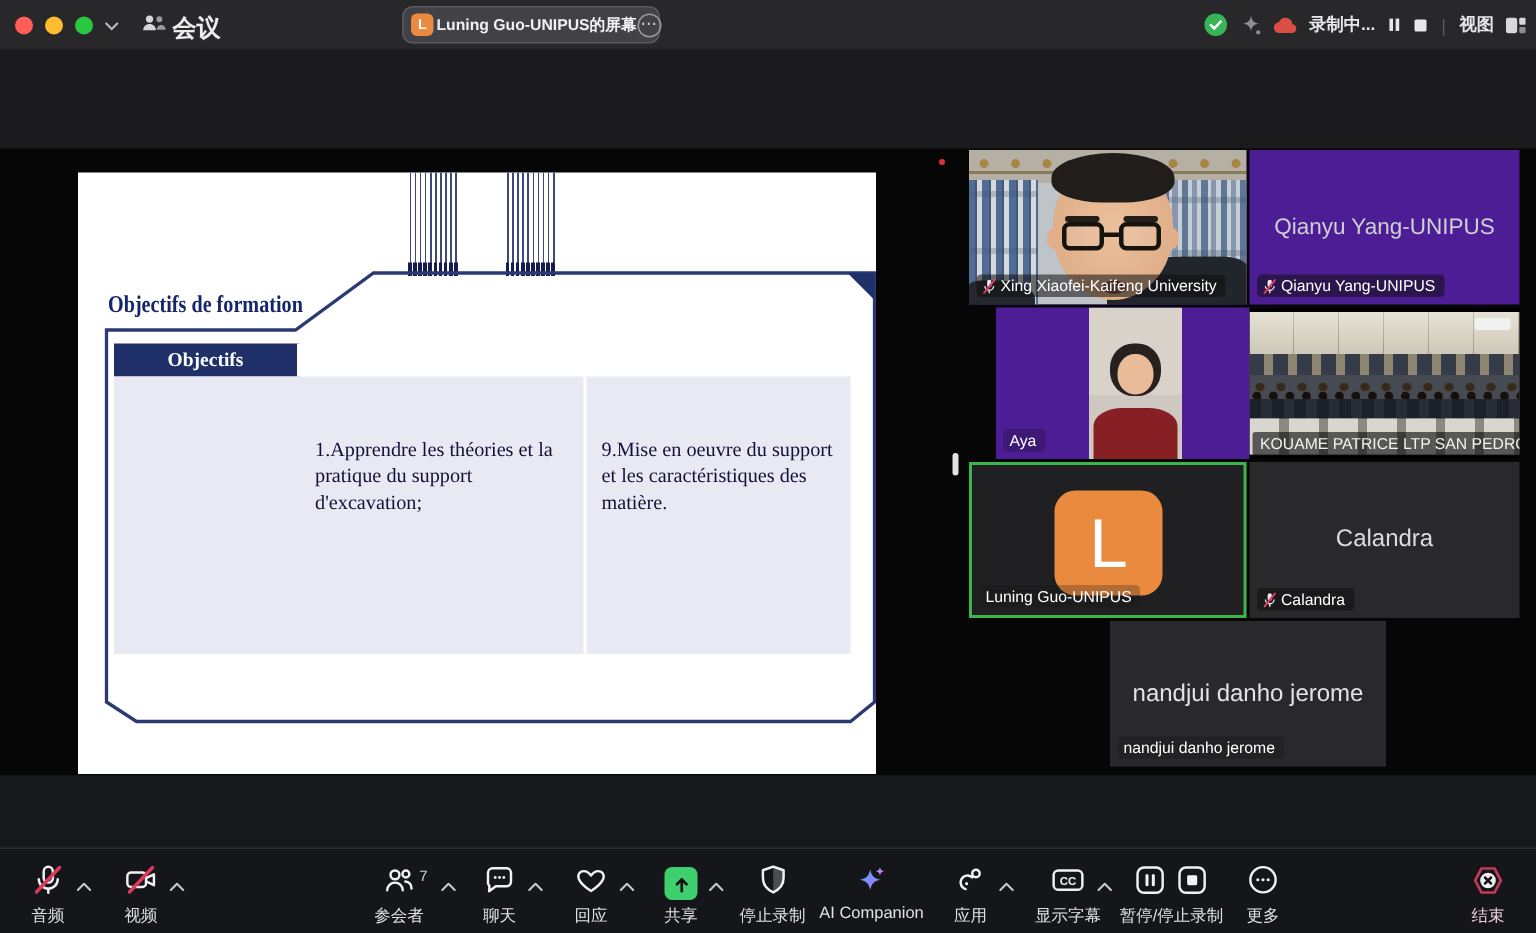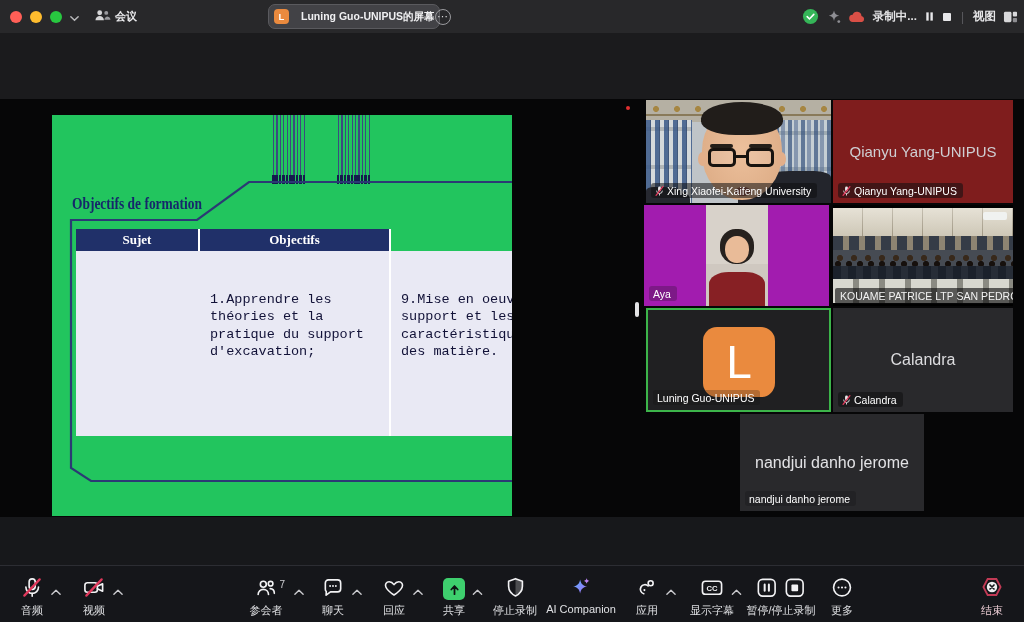--- a/index.html
+++ b/index.html
@@ -4,62 +4,62 @@
 <style>
 *{margin:0;padding:0;box-sizing:border-box}
 html,body{width:1024px;height:622px;overflow:hidden;background:#1b1b1d;font-family:"Liberation Sans",sans-serif}
 .app{position:relative;width:1024px;height:622px;background:#1b1b1d}
 
 .titlebar{position:absolute;left:0;top:0;width:1024px;height:33px;background:#28282a;display:flex;align-items:center}
 .traffic{position:absolute;left:10px;top:11px;display:flex;gap:8px}
 .tl{width:12px;height:12px;border-radius:50%}
 .tb-chev{position:absolute;left:69px;top:10px;color:#b8b8ba}
 .tb-people{position:absolute;left:94px;top:8px}
-.tb-meeting{position:absolute;left:115px;top:9px;font-size:11px;color:#ececee;font-weight:bold}
+.tb-meeting{position:absolute;left:115px;top:9px;font-size:16px;color:#ececee;font-weight:bold}
 .tab{position:absolute;left:268px;top:4px;width:172px;height:25px;background:#424246;border:1px solid #5a5a5e;border-radius:7px;display:flex;align-items:center;padding:0 5px}
 .tab-av{flex:0 0 15px;width:15px;height:15px;border-radius:4px;background:#ea8a3e;color:#fff;font-size:9.5px;font-weight:bold;display:flex;align-items:center;justify-content:center}
-.tab-title{font-size:10.5px;color:#f0f0f2;margin-left:12px;white-space:nowrap;font-weight:bold}
+.tab-title{font-size:10.5px;color:#f0f0f2;margin-left:2px;white-space:nowrap;font-weight:bold}
 .tab-more{margin-left:auto;flex:0 0 16px;width:16px;height:16px;border:1px solid #9a9a9e;border-radius:50%;color:#d8d8da;font-size:11px;line-height:1;display:flex;align-items:center;justify-content:center}
 .tbr{position:absolute;right:6px;top:0;height:33px;display:flex;align-items:center;gap:7px}
 .tbr .txt{font-size:11.5px;color:#e6e6e8;font-weight:bold}
 .tbr .divd{color:#5a5a5e;font-size:12px;margin:0 2px}
 
 .stage{position:absolute;left:0;top:99px;width:1024px;height:418px;background:#060607}
 .midstrip{position:absolute;left:0;top:517px;width:1024px;height:48px;background:#17181b}
 
-.slide{position:absolute;left:52px;top:16px;width:460px;height:401px;background:#22c55e;overflow:hidden}
+.slide{position:absolute;left:52px;top:16px;width:532px;height:401px;background:#ffffff;overflow:hidden}
 .wires{position:absolute;top:0;height:62px;background:repeating-linear-gradient(90deg,#3c4a80 0 1.1px,transparent 1.1px 3.4px)}
 .wires.g1{left:221px;width:33px}
 .wires.g2{left:286px;width:33px}
 .wireblocks{position:absolute;top:60px;height:9px;background:repeating-linear-gradient(90deg,#141b4d 0 2.5px,transparent 2.5px 3.4px)}
 .wireblocks.g1{left:220px;width:34px}
 .wireblocks.g2{left:285px;width:34px}
 .s-title{position:absolute;left:20px;top:80px;font-family:"Liberation Serif",serif;font-weight:bold;font-size:16px;color:#16266b;transform:scaleX(.84);transform-origin:left center;white-space:nowrap}
 .s-table{position:absolute;left:24px;top:114px;width:491px}
 .s-head{display:flex;height:22px}
 .s-hcell{background:#203069;color:#fff;font-family:"Liberation Serif",serif;font-weight:bold;font-size:13px;text-align:center;line-height:22px}
 .s-hcell:nth-child(1){width:124px;border-right:2px solid #fff}
 .s-hcell:nth-child(2){width:191px;border-right:2px solid #fff}
 .s-hcell:nth-child(3){width:174px}
 .s-body{position:relative;height:185px;background:#e9e9f4}
 .s-col{position:absolute;top:0;bottom:0}
 .s-c1{left:0;width:124px;border-right:2px solid #fff}
 .s-c2{left:126px;width:189px;border-right:2px solid #fff}
 .s-c3{left:317px;width:174px}
 .s-subject{position:absolute;left:14px;top:70px;font-family:"Liberation Serif",serif;font-weight:bold;font-size:20px;line-height:1.18;color:#e23430}
-.s-cell p{font-family:Liberation Mono, monospace;font-size:13.5px;line-height:1.28;color:#121238;margin:0 0 9px 0}
+.s-cell p{font-family:Liberation Serif, serif;font-size:13.5px;line-height:1.28;color:#121238;margin:0 0 9px 0}
 .s-c2 .s-cell{position:absolute;left:8px;right:5px;top:40px}
 .s-c3 .s-cell{position:absolute;left:8px;right:4px;top:40px}
 .red-dot{position:absolute;left:626px;top:7px;width:4px;height:4px;border-radius:50%;background:#e03030}
 .handle{position:absolute;left:635px;top:203px;width:4px;height:15px;border-radius:2px;background:#e3e3e5}
 
-.tile{position:absolute;background:#7f1d1d;overflow:hidden}
+.tile{position:absolute;background:#4c1d95;overflow:hidden}
 .tile.t0{left:646px;top:1px;width:185px;height:103px}
 .tile.t1{left:833px;top:1px;width:180px;height:103px}
-.tile.t2{left:644px;top:106px;width:185px;height:101px;background:#a21caf}
+.tile.t2{left:664px;top:106px;width:185px;height:101px;background:#4c1d95}
 .tile.t3{left:833px;top:106px;width:180px;height:101px;background:#0a0a0b}
 .tile.t4{left:646px;top:209px;width:185px;height:104px;background:#202022;border:2px solid #3cb44a}
 .tile.t5{left:833px;top:209px;width:180px;height:104px;background:#29292c}
 .tile.t6{left:740px;top:315px;width:184px;height:97px;background:#29292c}
 .ctr-name{position:absolute;inset:0;display:flex;align-items:center;justify-content:center;color:#cfcfd3;font-size:15px}
 .t5 .ctr-name{font-size:16px;color:#dcdcdf}
 .t6 .ctr-name{font-size:16px;color:#e2e2e5}
 .nlabel{position:absolute;left:5px;bottom:5px;display:flex;align-items:center;gap:3px;background:rgba(14,14,16,.55);border-radius:3px;padding:1.5px 6px 1.5px 4px;color:#fff;font-size:10.5px;white-space:nowrap}
 .nlabel.plain{background:rgba(14,14,16,.25)}
 .avatarL{position:absolute;left:55px;top:17px;width:72px;height:70px;border-radius:14px;background:#ea8a3e;display:flex;align-items:center;justify-content:center;color:#fff;font-size:46px;font-weight:300}
@@ -174,21 +174,20 @@
       <div class="wires g2"></div>
       <div class="wireblocks g1"></div>
       <div class="wireblocks g2"></div>
       <svg width="532" height="401" viewBox="0 0 532 401" style="position:absolute;left:0;top:0">
         <path d="M19 105 L145 105 L197 67 L531 67 L531 353 L515 366 L39 366 L19 353 Z" fill="none" stroke="#2b3a74" stroke-width="2.2"></path>
         <path d="M513 67 L531 67 L531 85 Z" fill="#203069"></path>
       </svg>
       <div class="s-title">Objectifs de formation</div>
       <div class="s-table">
         <div class="s-head">
-          <div class="s-hcell">Sujet</div>
           <div class="s-hcell">Objectifs</div>
         </div>
         <div class="s-body">
           <div class="s-col s-c2">
               <div class="s-cell" id="cell-obj">
                 <p>1.Apprendre les théories et la pratique du support d'excavation;</p>
               </div>
             </div>
           <div class="s-col s-c3">
               <div class="s-cell" id="cell-dif">

